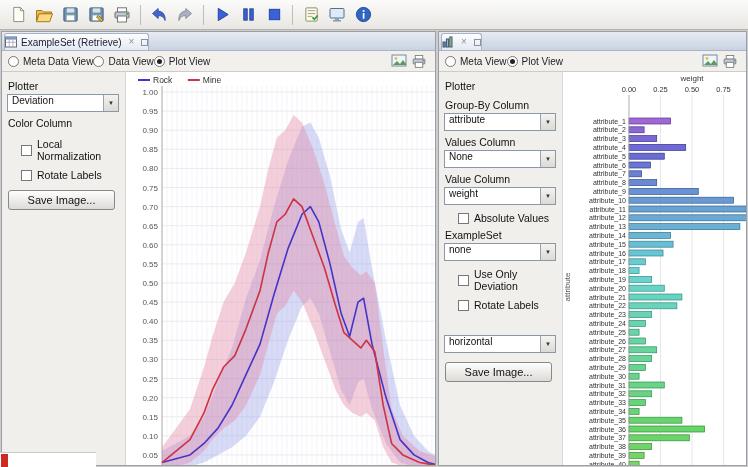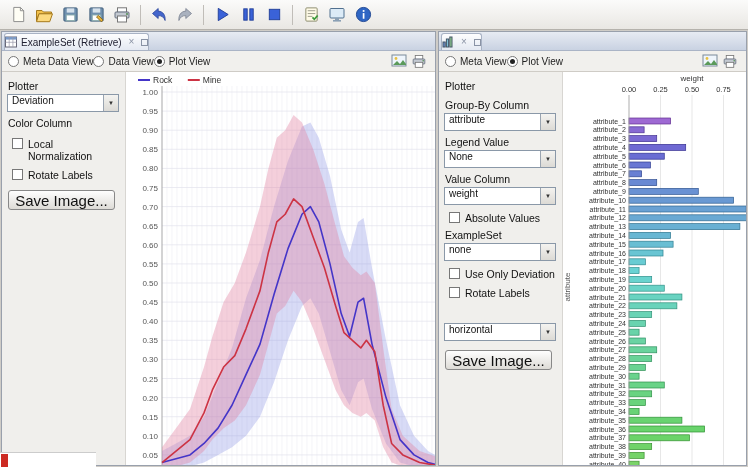--- a/index.html
+++ b/index.html
@@ -24,23 +24,23 @@
   .rdot{width:11px;height:11px;border-radius:50%;border:1px solid #777;background:#fff;position:relative;flex:none}
   .rdot.sel::after{content:"";position:absolute;left:2px;top:2px;width:5px;height:5px;border-radius:50%;background:#222}
   .spacer{flex:1}
   .vicon{width:20px;height:17px;display:flex;align-items:center;justify-content:center;border:1px solid transparent;border-radius:2px}
   .content{flex:1;display:flex;overflow:hidden;min-height:0}
   .controls{width:123px;padding:3px 6px 0 5px;display:flex;flex-direction:column;flex:none}
   .ctl-label{font-size:10.5px;color:#111;margin:5px 0 2px 1px}
   .dropdown{height:18px;border:1px solid #8a98a8;background:#fff;display:flex;font-size:10px;color:#111;flex:none}
   .dropdown .val{flex:1;padding-left:4px;white-space:nowrap;overflow:hidden}
   .dropdown .arrow{width:15px;height:100%;background:linear-gradient(#f4f3f0,#dcdad5);border-left:1px solid #9aa4b0;display:flex;align-items:center;justify-content:center;font-size:6px;color:#333;flex:none}
-  .checkbox{display:flex;align-items:flex-start;gap:5px;font-size:10.5px;color:#111;margin:7px 0 0 5px;cursor:default}
+  .checkbox{display:flex;align-items:center;gap:5px;font-size:10.5px;color:#111;margin:7px 0 0 14px;cursor:default}
   .cbox{width:11px;height:11px;border:1px solid #777;background:#fff;flex:none}
-  .btn{margin:9px 4px 0 1px;height:20px;border:1px solid #888;border-radius:3px;background:linear-gradient(#fefefe,#dddbd6);font-size:15px;color:#111;display:flex;align-items:center;justify-content:center;cursor:default}
+  .btn{margin:9px 4px 0 1px;height:20px;border:1px solid #888;border-radius:3px;background:linear-gradient(#fefefe,#dddbd6);font-size:11px;color:#111;display:flex;align-items:center;justify-content:center;cursor:default}
   .plotarea{flex:1;background:#fff;border-left:1px solid #d8d6d2;position:relative;overflow:hidden}
   .plotarea svg{position:absolute;left:0;top:0}
   svg text{font-family:"Liberation Sans",sans-serif}
   .fragment{position:absolute;left:0;bottom:0;width:96px;height:15px;background:#fff;border-top:1px solid #ccc;display:flex;align-items:center}
   .fragment .redbar{width:7px;height:13px;background:#cc2a22;margin-left:1px}
 </style>
 </head>
 <body>
 
 <div class="app">
@@ -382,21 +382,21 @@
         </span>
       </div>
       <div class="content">
         <div class="controls">
           <div class="ctl-label">Plotter</div>
           <div class="ctl-label">Group-By Column</div>
           <div class="dropdown">
             <span class="val">attribute</span>
             <span class="arrow">▼</span>
           </div>
-          <div class="ctl-label">Legend Value</div>
+          <div class="ctl-label">Values Column</div>
           <div class="dropdown">
             <span class="val">None</span>
             <span class="arrow">▼</span>
           </div>
           <div class="ctl-label">Value Column</div>
           <div class="dropdown">
             <span class="val">weight</span>
             <span class="arrow">▼</span>
           </div>
           <label class="checkbox">

